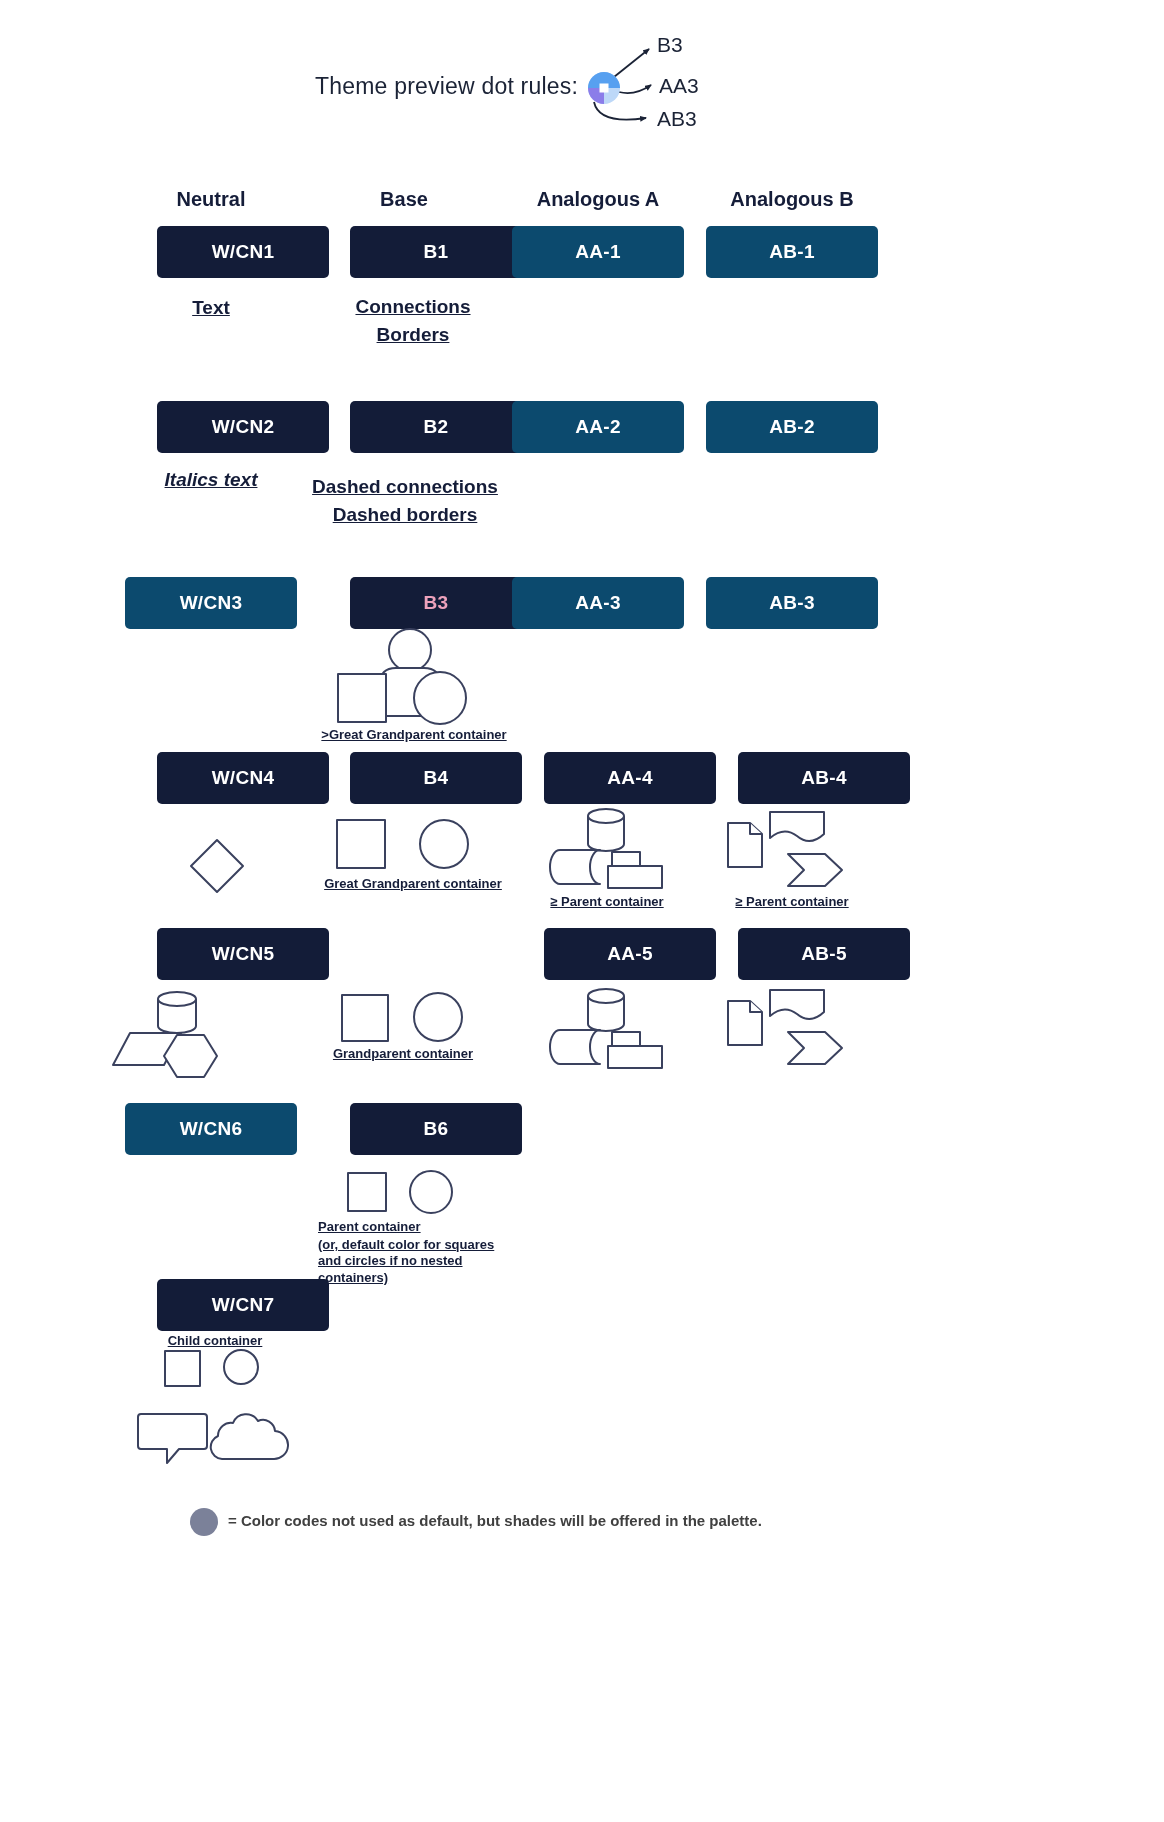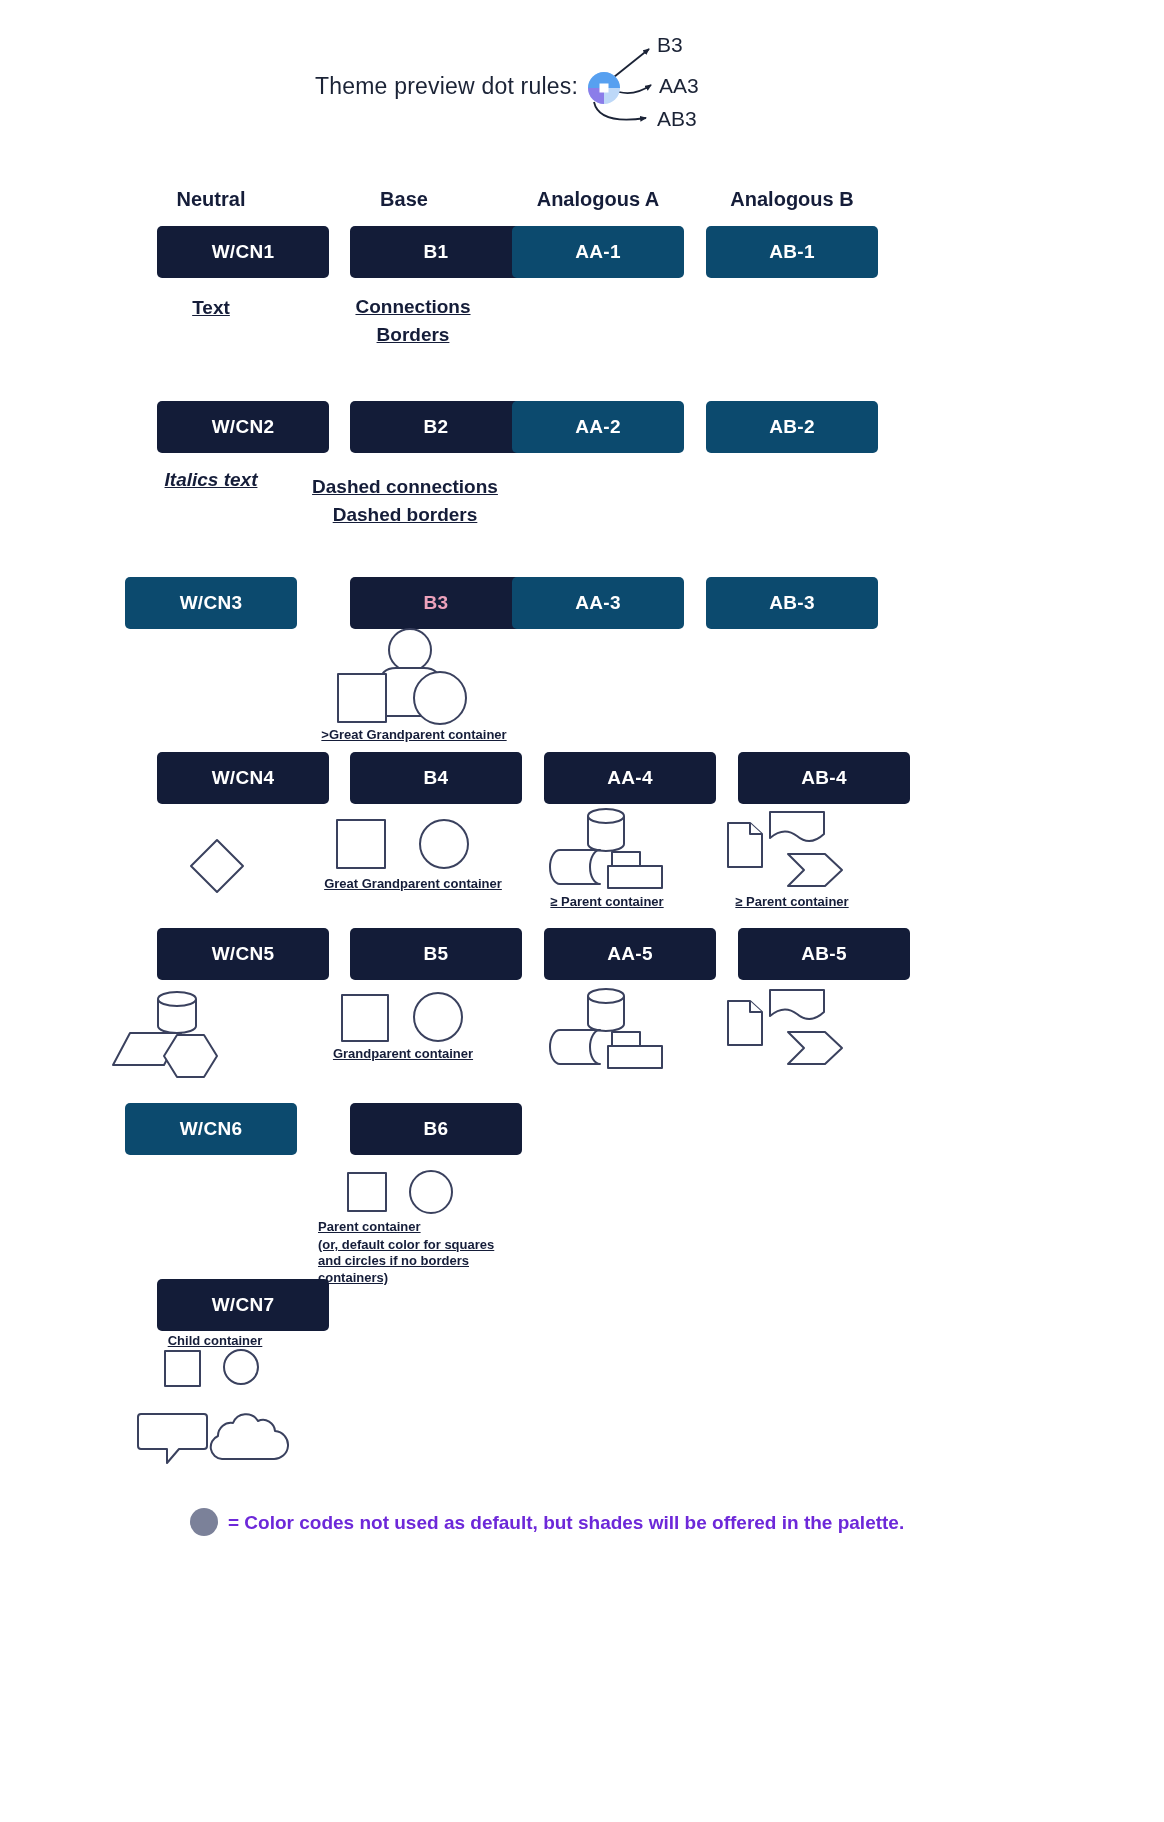--- a/index.html
+++ b/index.html
@@ -12,21 +12,21 @@
           font-size:19px; font-weight:700; color:#ffffff; letter-spacing:.3px; }
   .pill.dark { background:#131c38;margin-left:32px; }
   .pill.gray { background:#0c4a6e; }
   .pill.pink { color:#eda2bc; }
   .cap { position:absolute; font-weight:700; color:#151d39; text-align:center; line-height:1.25;text-decoration:underline; }
   .cap.lg { font-size:19px; }
   .cap.sm { font-size:13px; }
   .cap.left { text-align:left; }
   .cap.italic { font-style:italic; }
   .legend-dot { position:absolute; width:28px; height:28px; border-radius:50%; background:#7b8199; }
-  .legend-text { position:absolute; font-size:19px; font-weight:700; color:#6d28d9; }
+  .legend-text { position:absolute; font-size:15px; font-weight:700; color:#404040; }
   svg.shape { position:absolute; overflow:visible; }
   .ln { fill:#ffffff; stroke:#3a415e; stroke-width:2; stroke-linejoin:round; }
   .arrow { fill:none; stroke:#1b2336; stroke-width:1.8; }
 </style>
 </head>
 <body>
 
 <div class="canvas">
 
   <div class="title">Theme preview dot rules:</div>
@@ -109,21 +109,20 @@
 
   <svg class="shape" style="left:718px;top:806px" width="135" height="84" viewBox="0 0 135 84">
     <path class="ln" d="M10,17 H32 L44,28 V61 H10 Z"></path>
     <path class="ln" d="M32,17 V28 H44" fill="none"></path>
     <path class="ln" d="M52,6 H106 V28 Q92,41 79,30 Q66,20 52,32 Z"></path>
     <path class="ln" d="M70,48 H107 L124,64 L107,80 H70 L86,64 Z"></path>
   </svg>
   <div class="cap sm" style="left:692px;top:894px;width:200px">≥ Parent container</div>
 
   <div class="pill dark" style="left:125px;top:928px">W/CN5</div>
-  <div class="pill dark" style="left:318px;top:928px">B5</div>
   <div class="pill dark" style="left:512px;top:928px">AA-5</div>
   <div class="pill dark" style="left:706px;top:928px">AB-5</div>
 
   <svg class="shape" style="left:105px;top:985px" width="130" height="95" viewBox="0 0 130 95">
     <path class="ln" d="M53,14 V41 A19,7 0 0 0 91,41 V14"></path>
     <ellipse class="ln" cx="72" cy="14" rx="19" ry="7"></ellipse>
     <path class="ln" d="M25,48 H76 L59,80 H8 Z"></path>
     <path class="ln" d="M59,71 L72,50 H99 L112,71 L99,92 H72 Z"></path>
   </svg>
 
@@ -149,21 +148,21 @@
   </svg>
 
   <div class="pill gray" style="left:125px;top:1103px">W/CN6</div>
   <div class="pill dark" style="left:318px;top:1103px">B6</div>
 
   <svg class="shape" style="left:340px;top:1166px" width="115" height="48" viewBox="0 0 115 48">
     <rect class="ln" x="8" y="7" width="38" height="38"></rect>
     <circle class="ln" cx="91" cy="26" r="21"></circle>
   </svg>
   <div class="cap sm left" style="left:318px;top:1219px;width:210px">Parent container</div>
-  <div class="cap sm left" style="left:318px;top:1237px;width:200px">(or, default color for squares and circles if no borders containers)</div>
+  <div class="cap sm left" style="left:318px;top:1237px;width:200px">(or, default color for squares and circles if no nested containers)</div>
 
   <div class="pill dark" style="left:125px;top:1279px">W/CN7</div>
   <div class="cap sm" style="left:125px;top:1333px;width:180px">Child container</div>
 
   <svg class="shape" style="left:155px;top:1343px" width="115" height="46" viewBox="0 0 115 46">
     <rect class="ln" x="10" y="8" width="35" height="35"></rect>
     <circle class="ln" cx="86" cy="24" r="17"></circle>
   </svg>
 
   <svg class="shape" style="left:130px;top:1406px" width="160" height="64" viewBox="0 0 160 64">

